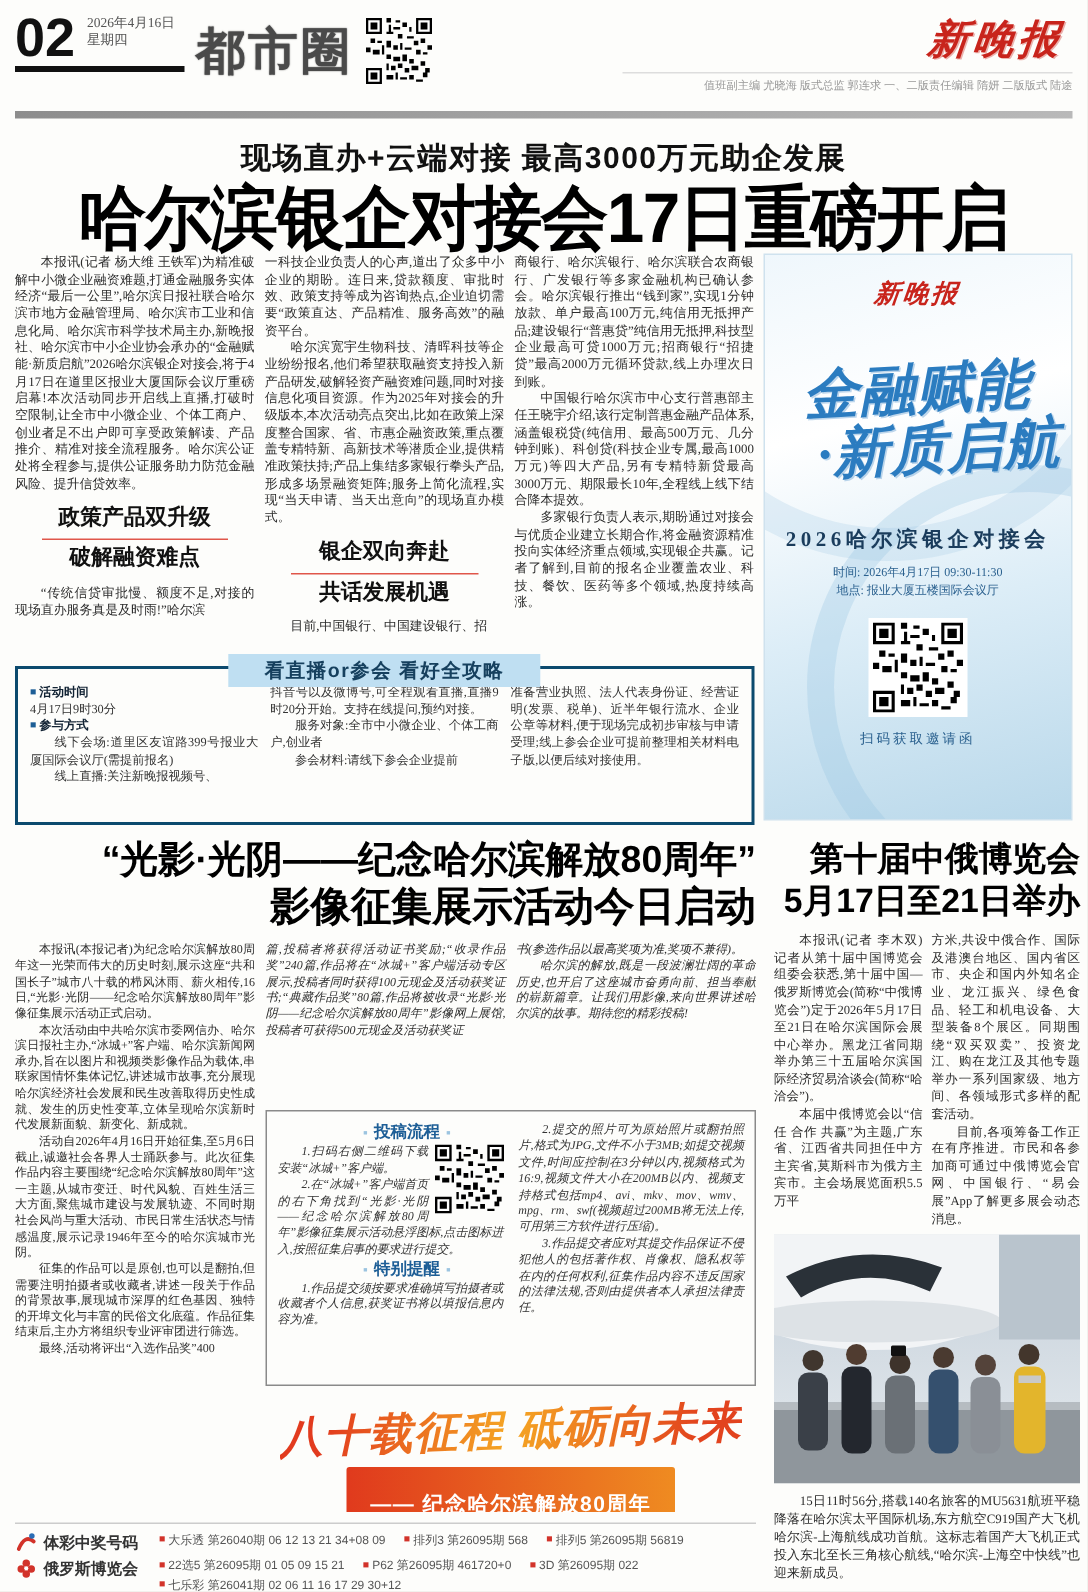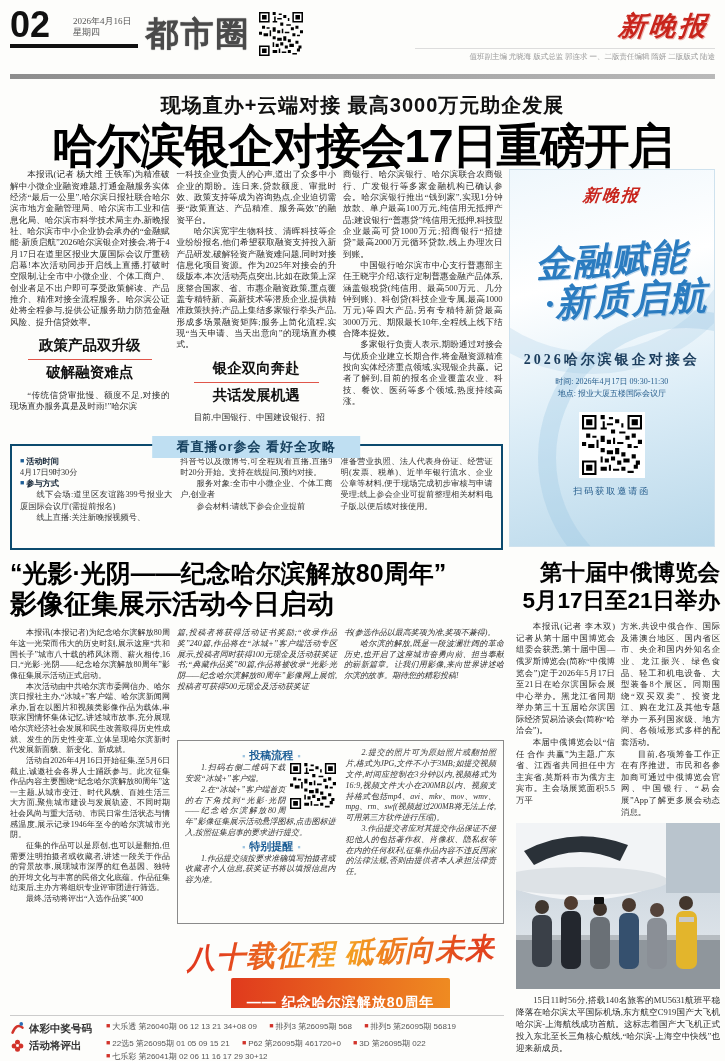--- a/index.html
+++ b/index.html
@@ -3,21 +3,21 @@
 <meta charset="utf-8">
 <style>
   html,body{margin:0;padding:0;background:#e9e7e2;}
   .page{width:725px;height:1061px;margin:0 auto;background:#fdfdfb;position:relative;overflow:hidden;
         font-family:"Liberation Serif","DejaVu Serif",serif;color:#222;}
   .inner{padding:8px 10px 0 10px;}
 
   
   .hdr{display:flex;justify-content:space-between;align-items:flex-start;height:62px;}
   .hdr-left{display:flex;align-items:flex-start;gap:8px;}
-  .pgno-block{display:flex;align-items:flex-end;gap:23px;border-bottom:4px solid #111;padding:2px 6px 3px 0;}
+  .pgno-block{display:flex;gap:8px;border-bottom:4px solid #111;padding:2px 6px 3px 0;}
   .pgno{font-family:"Liberation Sans",sans-serif;font-weight:900;font-size:36px;line-height:.85;color:#111;}
   .dateblock{font-size:9px;color:#555;line-height:1.25;padding-bottom:2px;white-space:nowrap;}
   .section-name{font-family:"Liberation Sans",sans-serif;font-weight:900;font-size:33px;color:#4a4a4a;
         letter-spacing:2px;line-height:1.55;text-shadow:0 0 1px #4a4a4a;}
   .hdr-qr{width:44px;height:44px;margin-top:4px;}
   .hdr-right{text-align:right;width:300px;}
   .paper-logo{font-family:"Liberation Serif",serif;font-weight:900;font-style:italic;font-size:27px;
         color:#c8241c;transform:skewX(-6deg);display:inline-block;letter-spacing:3px;margin-right:6px;
         text-shadow:1px 1px 0 rgba(200,36,28,.35);}
   .staff{border-top:1px solid #ddd;margin-top:4px;padding-top:3px;font-size:7.5px;color:#999;white-space:nowrap;}
@@ -67,21 +67,21 @@
   .poster-info{margin-top:7px;font-size:8px;color:#2b618f;line-height:1.5;position:relative;z-index:2;}
   .poster-qr{width:60px;height:60px;margin-top:12px;background:#fff;padding:3px;display:inline-block;position:relative;z-index:2;}
   .poster-note{font-size:9px;color:#2b618f;margin-top:3px;letter-spacing:2px;position:relative;z-index:2;}
 
   
   .lower{display:flex;gap:6px;margin-top:9px;}
   .lower-left{width:494px;}
   .vdiv{width:1px;background:#d5d5d5;}
   .lower-right{width:204px;}
 
-  .s2-head{text-align:left;font-family:"Liberation Sans",sans-serif;font-weight:900;color:#000;}
+  .s2-head{text-align:right;font-family:"Liberation Sans",sans-serif;font-weight:900;color:#000;}
   .s2-head .h1{font-size:25px;line-height:1.15;}
   .s2-head .h2{font-size:27px;line-height:1.2;}
   .s2-body{display:flex;gap:7px;margin-top:8px;height:380px;overflow:hidden;}
   .s2col{width:160px;font-size:8px;line-height:1.33;text-align:justify;color:#2c2c2c;}
   .s2col p{margin:0;text-indent:2em;}
   .s2col p.noind{text-indent:0;}
   .s2-rightwrap{width:327px;}
   .s2-topcols{display:flex;gap:7px;height:106px;overflow:hidden;font-style:italic;}
   .s2-topcols .s2col{flex:1;width:auto;}
 
@@ -300,21 +300,21 @@
           </div>
           <div class="lot-row">
             <div class="lot-label">
               <svg width="15" height="15" viewBox="0 0 18 18">
                 <circle cx="9" cy="5" r="3" fill="#d2332a"></circle>
                   <circle cx="5" cy="9.5" r="3" fill="#d2332a"></circle>
                 <circle cx="13" cy="9.5" r="3" fill="#d2332a"></circle>
                   <circle cx="9" cy="13.5" r="3" fill="#d2332a"></circle>
                 <circle cx="9" cy="9" r="1.6" fill="#fff"></circle>
               </svg>
-              <span>活动将评出</span>
+              <span>俄罗斯博览会</span>
             </div>
             <div class="lot-lines">
               <div>
                 <span class="lot-item">22选5 第26095期 01 05 09 15 21</span>
                 <span class="lot-item">P62 第26095期 461720+0</span>
                 <span class="lot-item">3D 第26095期 022</span>
               </div>
               <div><span class="lot-item">七乐彩 第26041期 02 06 11 16 17 29 30+12</span></div>
 
             </div>

